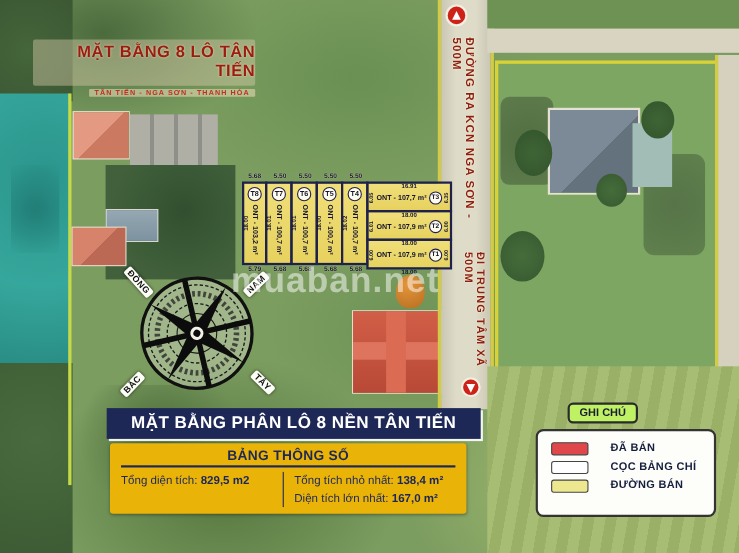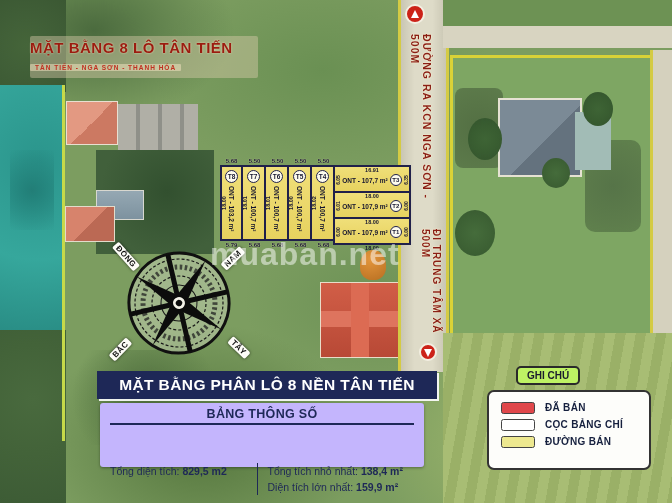--- a/index.html
+++ b/index.html
@@ -41,21 +41,21 @@
   .annex{left:575px;top:112px;width:36px;height:58px;background:#a3bcb6;}
   .tr1{left:468px;top:118px;width:34px;height:42px;border-radius:50%;background:radial-gradient(circle,#3f6337,#34542e);}
   .tr2{left:583px;top:92px;width:30px;height:34px;border-radius:50%;background:radial-gradient(circle,#3f6337,#34542e);}
   .tr3{left:542px;top:158px;width:28px;height:30px;border-radius:50%;background:radial-gradient(circle,#466b3d,#385831);}
   .tr4{left:455px;top:210px;width:40px;height:46px;border-radius:50%;background:radial-gradient(circle,#466b3d,#385831);}
   .roadR{left:650px;top:50px;width:22px;height:312px;background:#d5d1bf;border-left:3px solid #d3cb4a;}
   .fieldBR{left:443px;top:333px;width:229px;height:170px;background:repeating-linear-gradient(100deg,#a9bd77 0 10px,#9bb06a 10px 20px);}
   .vegB{left:60px;top:350px;width:170px;height:95px;background:radial-gradient(circle,#516f41,rgba(81,111,65,0) 75%);}
 
   
-  .banner{left:30px;top:36px;width:228px;height:42px;background:rgba(224,208,176,.42);border-radius:2px;text-align:left;}
+  .banner{left:30px;top:36px;width:202px;height:42px;background:rgba(224,208,176,.42);border-radius:2px;text-align:right;}
   .banner-title{font-size:15px;font-weight:800;color:#9b1c10;letter-spacing:.5px;margin-top:3px;text-shadow:0 0 2px rgba(240,225,190,.95);}
   .banner-sub{display:inline-block;margin-top:1px;padding:0 5px;font-size:6.5px;font-weight:700;color:#c03020;letter-spacing:1px;background:rgba(238,224,190,.55);border-radius:1px;}
 
   
   .roadlabel{writing-mode:vertical-rl;color:#8a1f14;font-weight:800;text-shadow:0 0 2px rgba(255,242,200,.95),0 0 1px #fff;}
   .roadlabel.top{left:409px;top:34px;height:196px;font-size:10.5px;letter-spacing:1px;}
   .roadlabel.bottom{left:420px;top:229px;height:122px;font-size:10px;letter-spacing:1px;}
   .circ-arrow{width:20px;height:20px;border-radius:50%;background:#cc2218;border:2px solid #f3efe2;box-sizing:border-box;}
   .circ-arrow.up{left:405px;top:4px;}
   .circ-arrow.down{left:419px;top:343px;width:18px;height:18px;}
@@ -87,32 +87,32 @@
   .compass-wrap svg{position:absolute;left:8px;top:8px;}
   .ctag{position:absolute;background:#fdfdf8;color:#101010;font-size:8px;font-weight:800;padding:0 3px;border-radius:2px;box-shadow:0 0 3px rgba(0,0,0,.65);letter-spacing:.5px;}
 
   
   .watermark{left:210px;top:236px;font-size:32px;font-weight:800;color:rgba(255,255,255,.5);letter-spacing:1px;}
 
   
   .footer-banner{left:97px;top:371px;width:340px;height:28px;background:#1e2857;box-shadow:2px 2px 0 rgba(255,255,255,.9);display:flex;align-items:center;justify-content:center;color:#fff;font-size:15.5px;font-weight:800;letter-spacing:.4px;}
 
   
-  .spec{left:100px;top:403px;width:324px;height:64px;background:#c4b5fd;border-radius:3px;box-shadow:0 1px 3px rgba(0,0,0,.35);box-sizing:border-box;padding:4px 10px 0;}
+  .spec{left:100px;top:403px;width:324px;height:64px;background:#eab308;border-radius:3px;box-shadow:0 1px 3px rgba(0,0,0,.35);box-sizing:border-box;padding:4px 10px 0;}
   .spec-title{text-align:center;color:#1e2857;font-weight:800;font-size:12.5px;letter-spacing:.3px;}
   .spec-hr{height:1.5px;background:#1e2857;margin:2px 0 4px;}
   .spec-grid{display:flex;}
-  .spec-col{flex:1;color:#1e2857;font-size:10.5px;line-height:16px;margin-top:34px;}
+  .spec-col{flex:1;color:#1e2857;font-size:10.5px;line-height:16px;}
   .spec-col.right{border-left:1.5px solid #1e2857;padding-left:10px;}
   .spec-col b{font-weight:800;}
 
   
   .legend-title{left:516px;top:366px;width:64px;height:19px;background:#bef264;border:2px solid #2a2a2a;border-radius:5px;box-sizing:border-box;display:flex;align-items:center;justify-content:center;font-size:10px;font-weight:700;color:#1b1b2e;}
   .legend{left:487px;top:390px;width:164px;height:80px;background:#fdfdfa;border:2px solid #333;border-radius:7px;box-sizing:border-box;padding:7px 0 0 12px;}
-  .lrow{display:flex;align-items:center;gap:10px;height:17px;}
+  .lrow{display:flex;align-items:center;gap:20px;height:17px;}
   .swatch{width:34px;height:12px;border:1.5px solid #444;border-radius:2.5px;box-sizing:border-box;}
   .llabel{font-size:10px;font-weight:800;color:#16203e;letter-spacing:.3px;white-space:nowrap;}
   .lsuffix{font-size:5.5px;font-weight:700;color:#16203e;margin-left:2px;}
 </style>
 </head>
 <body>
 
 <div class="stage">
 
   <div class="photo">
@@ -271,21 +271,21 @@
 
   <div class="abs spec">
     <div class="spec-title">BẢNG THÔNG SỐ</div>
     <div class="spec-hr"></div>
     <div class="spec-grid">
       <div class="spec-col">
         <div><span>Tổng diện tích: </span><b>829,5 m2</b></div>
       </div>
       <div class="spec-col right">
         <div><span>Tổng tích nhỏ nhất: </span><b>138,4 m²</b></div>
-        <div><span>Diện tích lớn nhất: </span><b>159,9 m²</b></div>
+        <div><span>Diện tích lớn nhất: </span><b>167,0 m²</b></div>
       </div>
     </div>
   </div>
 
   <div class="abs legend-title">GHI CHÚ</div>
   <div class="abs legend">
     <div class="lrow">
       <span class="swatch" style="background: rgb(224, 71, 74);"></span>
       <span class="llabel">ĐÃ BÁN</span>
     </div>

